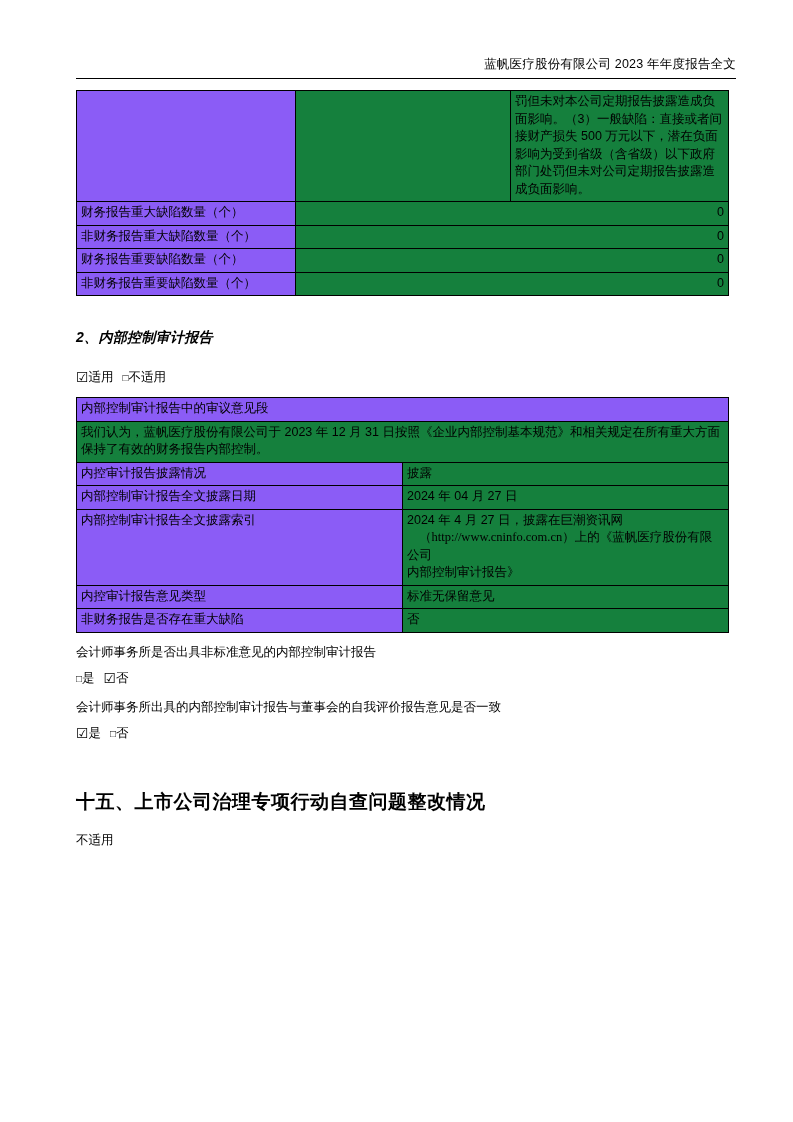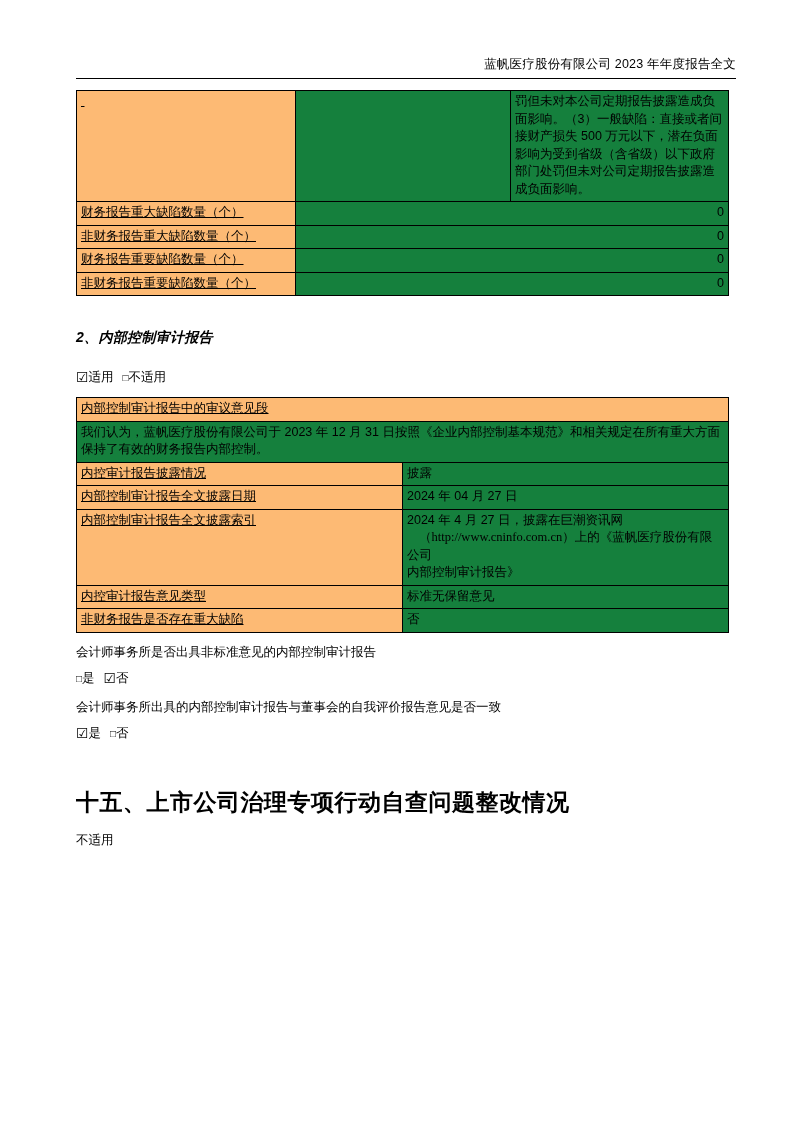--- a/index.html
+++ b/index.html
@@ -56,22 +56,21 @@
     font-size: 12.5px;
   }
   table.doc-table td {
     border: 1px solid #000000;
     padding: 2px 4px 3px 4px;
     vertical-align: top;
     line-height: 17.5px;
     word-break: break-all;
   }
   td.gray {
-    background: #fdba74;
-    text-decoration: underline;
+    background: #8b5cf6;
   }
   td.plain {
     background: #15803d;
   }
   td.num {
     text-align: right;
     padding-right: 6px;
   }
   td.mid-label {
     vertical-align: middle;
@@ -85,21 +84,21 @@
   
   h2.sub-heading {
     font-size: 14px;
     font-weight: bold;
     margin: 30px 0 0 0;
     line-height: 22px;
     letter-spacing: 0.3px;
     font-style: italic;
   }
   h1.main-heading {
-    font-size: 23px;
+    font-size: 19px;
     font-weight: bold;
     margin: 44px 0 0 0;
     line-height: 30px;
     letter-spacing: 0.5px;
   }
   p.body-text {
     font-size: 12.5px;
     line-height: 20px;
     margin: 13px 0 0 0;
   }

